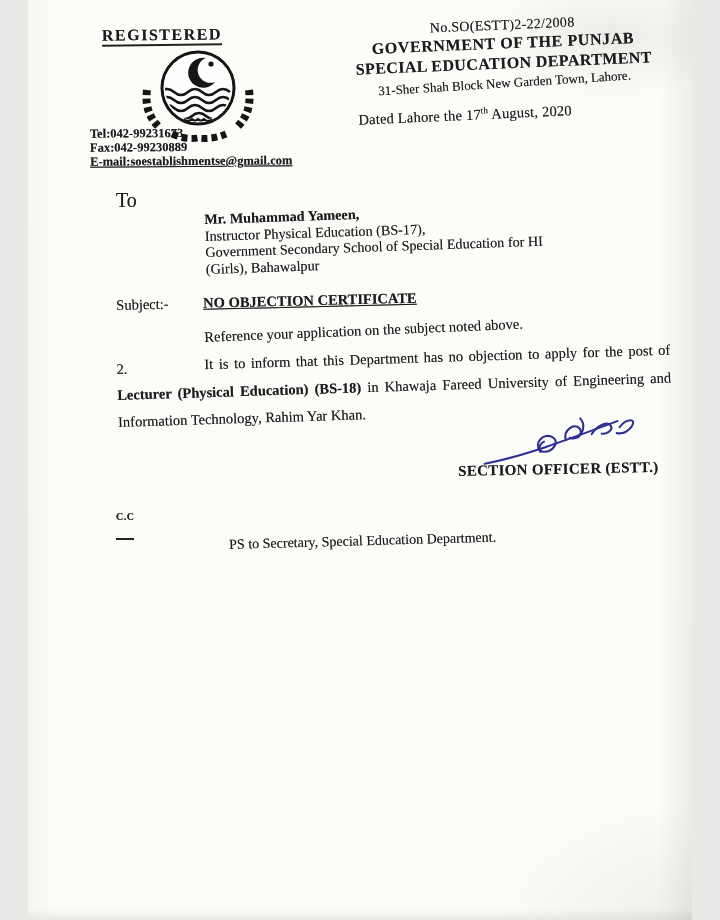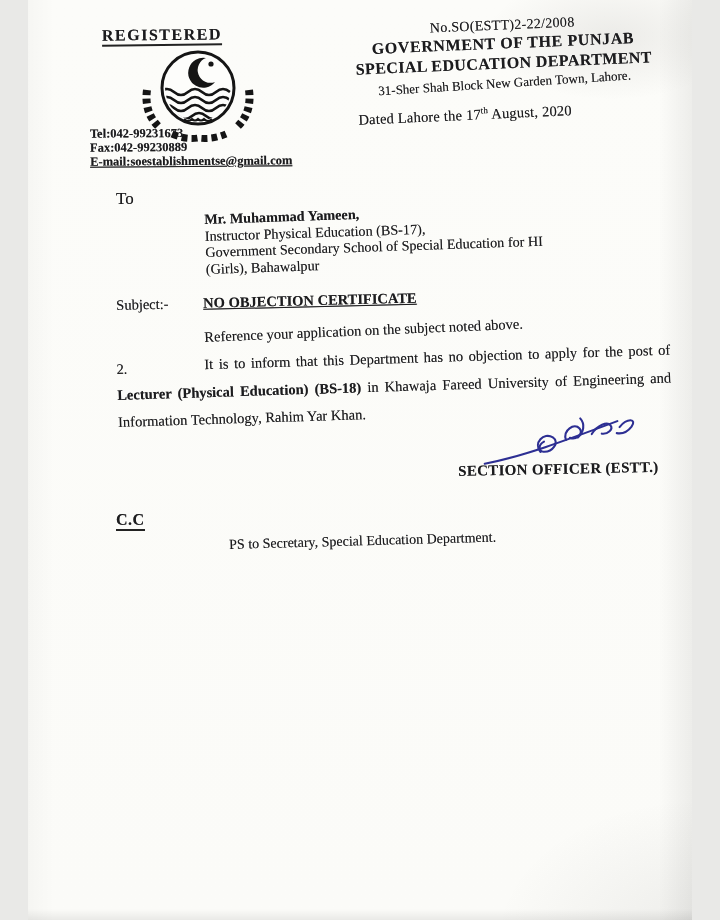--- a/index.html
+++ b/index.html
@@ -29,32 +29,32 @@
     font-family:"Liberation Serif",serif;transform:rotate(-0.4deg);}
   
   .hdr-right{left:318px;top:24px;width:312px;text-align:center;transform:rotate(-2.4deg);transform-origin:left top;}
   .refno{font-size:14px;letter-spacing:0.3px;}
   .org1{font-size:16px;letter-spacing:0.6px;margin-top:1px;}
   .org2{font-size:16px;letter-spacing:0.4px;margin-top:2px;}
   .addr{font-size:13px;margin-top:3px;transform:rotate(-1.2deg);}
   .dateline{left:330px;top:111px;font-size:14.5px;transform:rotate(-2.6deg);transform-origin:left top;letter-spacing:0.2px;}
   .dateline sup{font-size:9px;}
   
-  .to{left:88px;top:189px;font-size:17px;}
+  .to{left:88px;top:189px;font-size:20px;}
   .addressee{left:176px;top:211px;font-size:14.2px;line-height:16.5px;transform:rotate(-1.9deg);transform-origin:left top;}
   .subjrow{left:88px;top:297px;font-size:14.5px;transform:rotate(-1.4deg);transform-origin:left top;}
   .subjrow .lbl{display:inline-block;width:87px;}
   .refline{left:176px;top:329px;font-size:14.5px;transform:rotate(-2.4deg);transform-origin:left top;}
   .para2{left:88px;top:354px;width:554px;font-size:14.5px;line-height:27.5px;
     text-align:justify;text-indent:88px;transform:rotate(-1.8deg);transform-origin:left top;}
   .para2 .num{position:absolute;left:0;top:2px;text-indent:0;}
   
   .signature{left:452px;top:413px;transform:rotate(-2deg);}
   .sigtitle{left:430px;top:463px;font-size:15px;letter-spacing:0.3px;transform:rotate(-1.2deg);transform-origin:left top;}
-  .cc{left:88px;top:511px;font-size:16px;letter-spacing:0.5px;border-bottom:2px solid #222;padding-bottom:0;}
+  .cc{left:88px;top:511px;font-size:10px;letter-spacing:0.5px;border-bottom:2px solid #222;padding-bottom:16px;}
   .psline{left:201px;top:537px;font-size:14px;transform:rotate(-1.6deg);transform-origin:left top;}
 </style>
 </head>
 <body>
 
 <div class="page">
 
   <div class="abs registered b ink">REGISTERED</div>
 
   <div class="abs crest">

